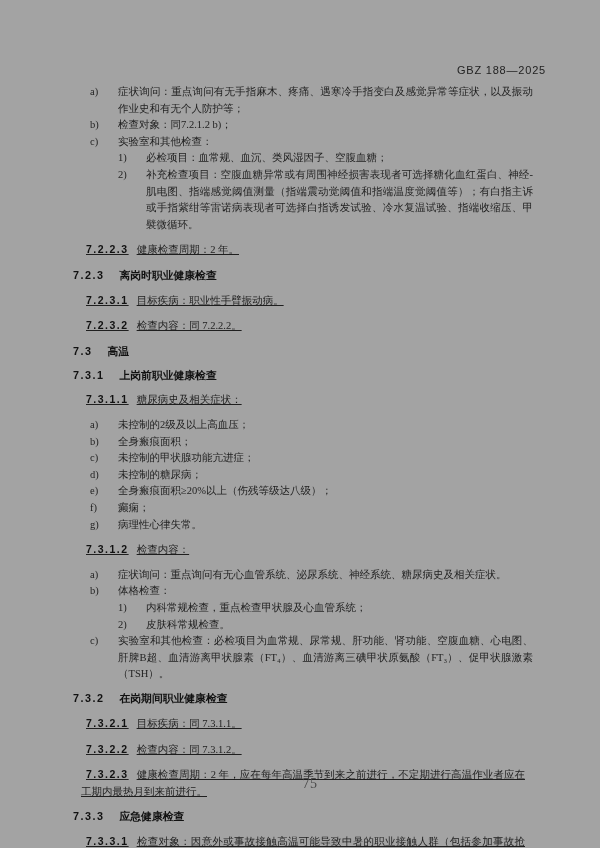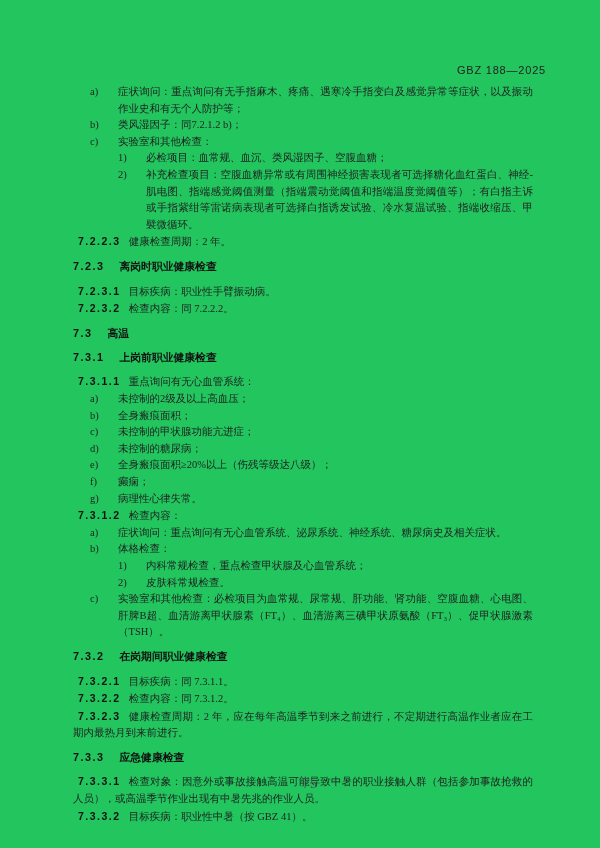--- a/index.html
+++ b/index.html
@@ -1,19 +1,19 @@
 <!DOCTYPE html>
 <html><head>
 <meta charset="utf-8">
 <style>
   html,body{margin:0;padding:0;background:#ffffff;}
   .page{
     position:relative;
     width:600px;height:848px;
-    background:#22c55e;
+    background:#a3a3a3;
     font-family:"Liberation Serif","DejaVu Serif",serif;
     color:#1f1f1f;
     overflow:hidden;
   }
   .page-header{
     position:absolute;top:64px;right:54px;
     font-size:11px;letter-spacing:0.8px;
     font-family:"Liberation Sans","DejaVu Sans",sans-serif;
     color:#222;
   }
@@ -21,21 +21,21 @@
     position:absolute;left:73px;top:84px;width:460px;
     font-size:10.5px;line-height:16.6px;
     text-align:justify;
   }
   .heading{
     font-family:"Liberation Sans","DejaVu Sans",sans-serif;
     font-weight:bold;font-size:10.8px;color:#111;
     margin:7.5px 0;
   }
   .heading .num{margin-right:15px;letter-spacing:1.5px;}
-  .clause{margin:0;}
+  .clause{margin:8px;text-decoration:underline;}
   .clause .num{
     font-family:"Liberation Sans","DejaVu Sans",sans-serif;
     font-weight:bold;color:#111;
     letter-spacing:1.5px;
     margin-left:5px;margin-right:8px;
   }
   .item-a{position:relative;padding-left:45px;}
   .item-a .marker{position:absolute;left:17px;}
   .item-num{position:relative;padding-left:73px;}
   .item-num .marker{position:absolute;left:45px;}
@@ -47,31 +47,31 @@
   }
 </style>
 </head>
 <body>
 
 <div class="page">
   <div class="page-header">GBZ 188—2025</div>
 
   <div class="content">
       <div class="item-a"><span class="marker">a)</span><span>症状询问：重点询问有无手指麻木、疼痛、遇寒冷手指变白及感觉异常等症状，以及振动作业史和有无个人防护等；</span></div>
-      <div class="item-a"><span class="marker">b)</span><span>类风湿因子：同7.2.1.2 b)；</span></div>
+      <div class="item-a"><span class="marker">b)</span><span>检查对象：同7.2.1.2 b)；</span></div>
       <div class="item-a"><span class="marker">c)</span><span>实验室和其他检查：</span></div>
       <div class="item-num"><span class="marker">1)</span><span>必检项目：血常规、血沉、类风湿因子、空腹血糖；</span></div>
       <div class="item-num"><span class="marker">2)</span><span>补充检查项目：空腹血糖异常或有周围神经损害表现者可选择糖化血红蛋白、神经-肌电图、指端感觉阈值测量（指端震动觉阈值和指端温度觉阈值等）；有白指主诉或手指紫绀等雷诺病表现者可选择白指诱发试验、冷水复温试验、指端收缩压、甲襞微循环。</span></div>
       <div class="clause"><span class="num">7.2.2.3</span><span>健康检查周期：2 年。</span></div>
       <div class="heading"><span class="num">7.2.3</span><span>离岗时职业健康检查</span></div>
       <div class="clause"><span class="num">7.2.3.1</span><span>目标疾病：职业性手臂振动病。</span></div>
       <div class="clause"><span class="num">7.2.3.2</span><span>检查内容：同 7.2.2.2。</span></div>
       <div class="heading"><span class="num">7.3</span><span>高温</span></div>
       <div class="heading"><span class="num">7.3.1</span><span>上岗前职业健康检查</span></div>
-      <div class="clause"><span class="num">7.3.1.1</span><span>重点询问有无心血管系统：</span></div>
+      <div class="clause"><span class="num">7.3.1.1</span><span>糖尿病史及相关症状：</span></div>
       <div class="item-a"><span class="marker">a)</span><span>未控制的2级及以上高血压；</span></div>
       <div class="item-a"><span class="marker">b)</span><span>全身瘢痕面积；</span></div>
       <div class="item-a"><span class="marker">c)</span><span>未控制的甲状腺功能亢进症；</span></div>
       <div class="item-a"><span class="marker">d)</span><span>未控制的糖尿病；</span></div>
       <div class="item-a"><span class="marker">e)</span><span>全身瘢痕面积≥20%以上（伤残等级达八级）；</span></div>
       <div class="item-a"><span class="marker">f)</span><span>癫痫；</span></div>
       <div class="item-a"><span class="marker">g)</span><span>病理性心律失常。</span></div>
       <div class="clause"><span class="num">7.3.1.2</span><span>检查内容：</span></div>
       <div class="item-a"><span class="marker">a)</span><span>症状询问：重点询问有无心血管系统、泌尿系统、神经系统、糖尿病史及相关症状。</span></div>
       <div class="item-a"><span class="marker">b)</span><span>体格检查：</span></div>

